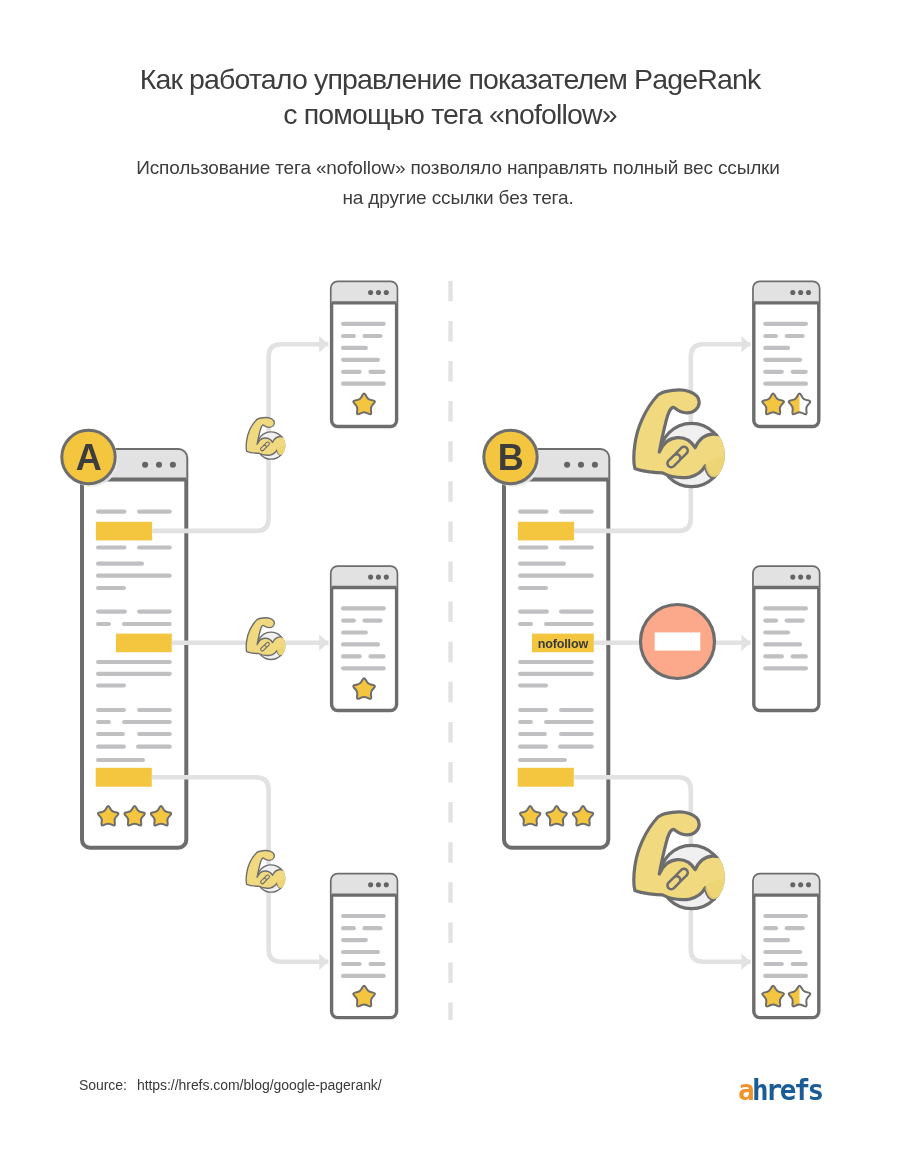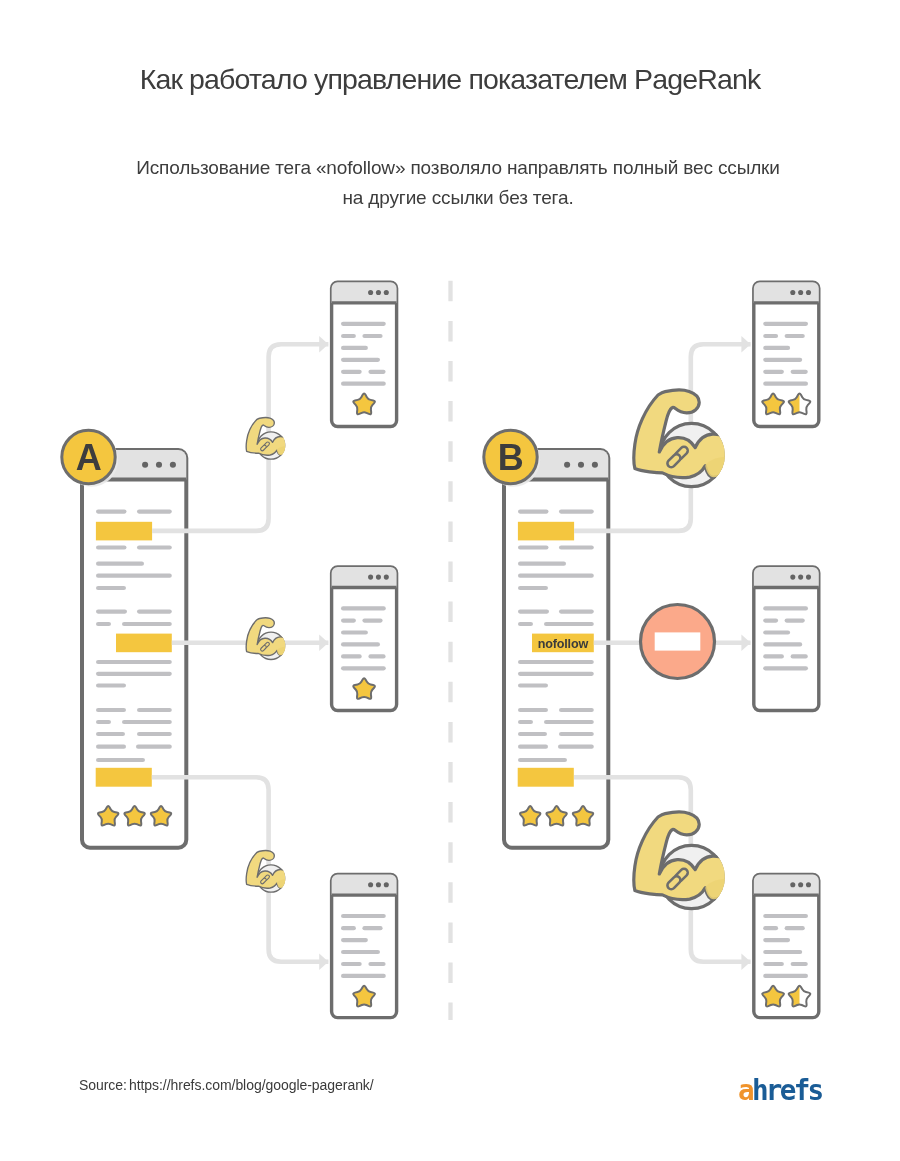--- a/index.html
+++ b/index.html
@@ -1,32 +1,33 @@
 <!DOCTYPE html>
 <html><head>
 <meta charset="utf-8">
 <style>
   html,body{margin:0;padding:0;background:#fff;}
   body{width:900px;height:1161px;font-family:"Liberation Sans",sans-serif;overflow:hidden;}
   #stage{position:relative;width:900px;height:1161px;background:#fff;}
   .title{position:absolute;left:0;top:62px;width:900px;text-align:center;font-size:28.5px;line-height:35px;letter-spacing:-0.85px;color:#3d3d3d;font-weight:400;}
   .subtitle{position:absolute;left:8px;top:153px;width:900px;text-align:center;font-size:19px;line-height:30px;letter-spacing:-0.145px;color:#3d3d3d;}
   .src{position:absolute;left:79px;top:1077px;font-size:14.0px;color:#3a3a3a;letter-spacing:-0.05px;white-space:nowrap;}
-  .src .lbl{margin-right:2px;}
+  .src .lbl{margin-right:10px;}
   #diagram{position:absolute;left:0;top:0;}
   .logo{position:absolute;left:738px;top:1074px;font-family:"DejaVu Sans Mono",monospace;font-size:27.6px;font-weight:bold;letter-spacing:-2.7px;text-align:center;}
   .logo .a{color:#f0932b;}
   .logo .h{color:#1a5c96;}
 </style>
 </head>
 <body>
 
 <div id="stage">
   <div class="title" style="color: rgb(61, 61, 61);">
     <div>Как работало управление показателем PageRank</div>
+    <div>с помощью тега «nofollow»</div>
   </div>
   <div class="subtitle" style="color: rgb(61, 61, 61);">
     <div>Использование тега «nofollow» позволяло направлять полный вес ссылки</div>
     <div>на другие ссылки без тега.</div>
   </div>
   <svg id="diagram" width="900" height="1161" viewBox="0 0 900 1161" xmlns="http://www.w3.org/2000/svg">
       <g>
         <line x1="450.5" y1="280.8" x2="450.5" y2="1020" stroke="#e2e2e2" stroke-width="4.3" stroke-dasharray="20.5 19.6" stroke-linecap="butt"></line>
         <g>
           <g>

